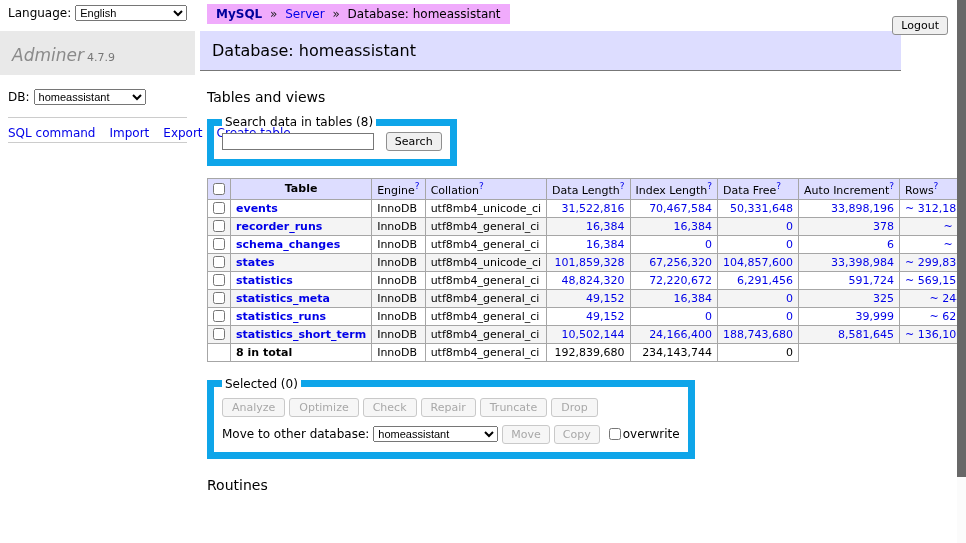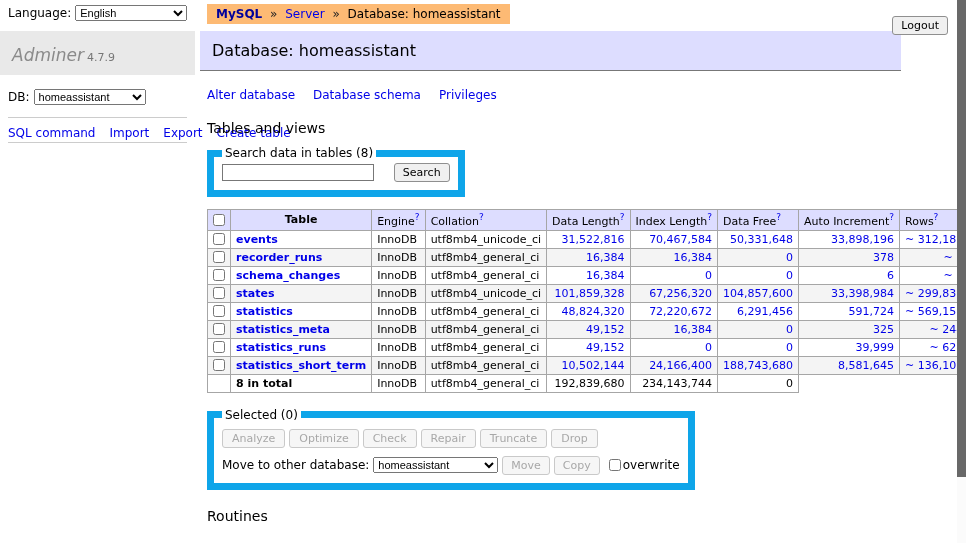--- a/index.html
+++ b/index.html
@@ -20,38 +20,38 @@
   #logo .ver { font-size: 11px; color: #777; margin-left: 3px; }
   .db-row { margin: 14px 8px 0 8px; padding-bottom: 12px; border-bottom: 1px solid #ccc; }
   .db-row select { width: 112px; font-size: 11px; margin-left: 4px; }
   .actions { margin: 8px 8px 0 8px; border-bottom: 1px solid #ccc; line-height: 1.3; }
   .actions a { margin-right: 14px; white-space: nowrap; }
   .tlinks { margin: 10px 8px 0 8px; }
   .tlinks a { display: block; line-height: 1.1; font-size: 11.5px; }
 
   
   #main { position: absolute; left: 200px; top: 0; width: 766px; height: 543px; }
-  #breadcrumb { display: inline-block; margin: 4px 0 0 7px; padding: 3px 9px; background: #fdba74; }
+  #breadcrumb { display: inline-block; margin: 4px 0 0 7px; padding: 3px 9px; background: #f0abfc; }
   #breadcrumb .crumb-link { color: #0000e8; }
   #breadcrumb .crumb-root { font-weight: bold; color: #00009c; }
   #breadcrumb .sep { color: #222; margin: 0 4px; }
   #logout-btn { position: absolute; top: 16px; right: 18px; }
   button { font-family: "DejaVu Sans", sans-serif; font-size: 11px; padding: 2px 8px;
            background: #f0f0f0; border: 1px solid #8f8f8f; border-radius: 3px; color: #000; }
   button:disabled { color: #a8a8a8; border-color: #c9c9c9; background: #f6f6f6; }
   h2#page-title { margin: 7px 65px 0 0; padding: 10px 12px; background: #ddf;
                   border-bottom: 1px solid #777; font-size: 16px; font-weight: 400; }
   .db-links { margin: 17px 0 0 7px; }
   .db-links a { margin-right: 18px; }
   h3 { font-size: 14px; font-weight: 400; margin: 18px 0 0 7px; }
 
   fieldset { display: inline-block; border: 7px solid #0ea5e9; margin: 10px 0 0 7px; padding: 3px 8px 8px 8px; }
   legend { font-size: 12px; padding: 0 3px; }
   #search-input { width: 152px; height: 17px; border: 1px solid #777; font-size: 11px; padding: 0 3px; }
-  #search-fieldset button { margin-left: 16px; }
+  #search-fieldset button { margin-left: 8px; }
 
   table { border-collapse: collapse; margin: 12px 0 0 7px; font-size: 11px; }
   th, td { border: 1px solid #a6a6a6; padding: 2px 5px; height: 17px; white-space: nowrap; }
   thead th { background: #ddf; font-weight: 400; text-align: left; }
   thead th.tname { font-weight: bold; text-align: center; }
   thead th sup { color: #0000e8; font-size: 9px; }
   .checkcell { width: 24px; text-align: center; padding: 1px 4px; }
   input[type=checkbox] { width: 12px; height: 12px; margin: 1px; vertical-align: middle; }
   tbody tr:nth-child(even) td { background: #f4f4f4; }
   td.name a { font-weight: bold; }
@@ -89,21 +89,20 @@
   <div class="db-row">
     <span>DB:</span><select><option>homeassistant</option></select>
   </div>
   <p class="actions" id="sidebar-actions"><a>SQL command</a><a>Import</a><a>Export</a><a>Create table</a></p>
 </div>
 
 <div id="main">
   <p id="breadcrumb"><a class="crumb-link crumb-root">MySQL</a><span class="sep"> » </span><a class="crumb-link">Server</a><span class="sep"> » </span><span>Database: homeassistant</span></p>
   <button id="logout-btn">Logout</button>
   <h2 id="page-title">Database: homeassistant</h2>
-  <p class="db-links" id="db-links"><a>Alter database</a><a>Database schema</a><a>Privileges</a></p>
   <h3>Tables and views</h3>
 
   <fieldset id="search-fieldset">
     <legend>Search data in tables (8)</legend>
     <input id="search-input" type="text" value="" style="">
     <button>Search</button>
   </fieldset>
 
   <table id="tables-table">
     <colgroup>

